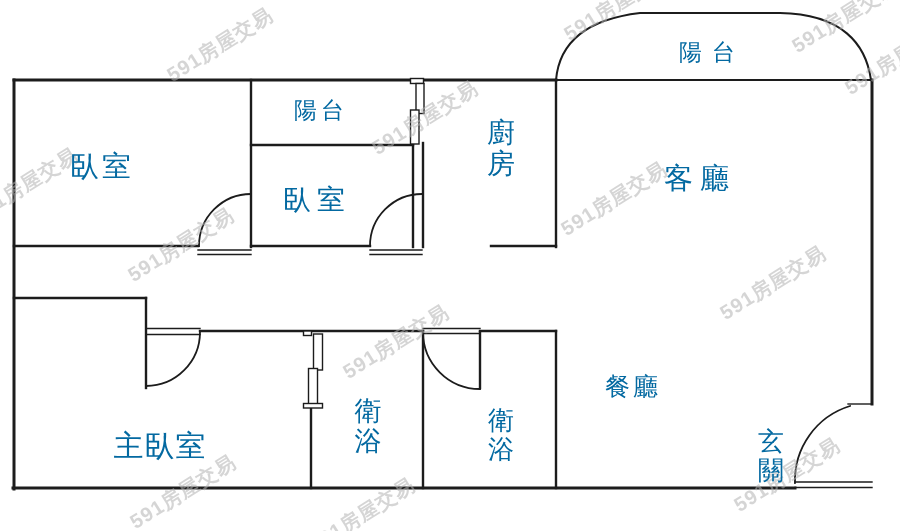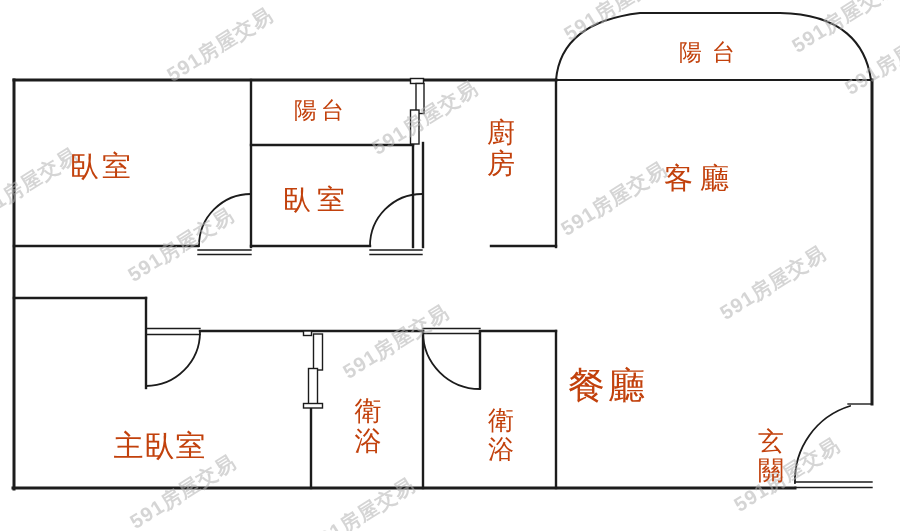--- a/index.html
+++ b/index.html
@@ -7,21 +7,21 @@
     position:relative;
     width:900px;height:531px;
     background:#ffffff;
     overflow:hidden;
     font-family:"Liberation Sans", sans-serif;
   }
   #plan-svg{position:absolute;left:0;top:0;}
   .room-label{
     position:absolute;
     transform:translate(-50%,-50%);
-    color:#c2410c;
+    color:#0369a1;
     font-family:"Liberation Serif", serif;
     white-space:nowrap;
     z-index:3;
   }
   .room-label.v{
     white-space:normal;
     width:1em;
     word-break:break-all;
     text-align:center;
   }
@@ -115,21 +115,21 @@
   <div id="labels">
       <div class="room-label" style="left: 102px; top: 167px; font-size: 29px; letter-spacing: 3px; line-height: normal;">臥室</div>
       <div class="room-label" style="left: 321px; top: 110px; font-size: 23px; letter-spacing: 4px; line-height: normal;">陽台</div>
       <div class="room-label" style="left: 317px; top: 200px; font-size: 28px; letter-spacing: 6px; line-height: normal;">臥室</div>
       <div class="room-label v" style="left: 501px; top: 148px; font-size: 28px; letter-spacing: 0px; line-height: 31px;">廚房</div>
       <div class="room-label" style="left: 700px; top: 179px; font-size: 29px; letter-spacing: 7px; line-height: normal; font-family: Liberation Serif, serif;">客廳</div>
       <div class="room-label" style="left: 712px; top: 52px; font-size: 23px; letter-spacing: 10px; line-height: normal;">陽台</div>
       <div class="room-label" style="left: 160px; top: 446px; font-size: 30px; letter-spacing: 1px; line-height: normal; font-family: Liberation Serif, serif;">主臥室</div>
       <div class="room-label v" style="left: 368px; top: 426px; font-size: 27px; letter-spacing: 0px; line-height: 30px;">衛浴</div>
       <div class="room-label v" style="left: 501px; top: 435px; font-size: 26px; letter-spacing: 0px; line-height: 29px;">衛浴</div>
-      <div class="room-label" style="left: 608px; top: 386px; font-size: 37px; letter-spacing: 3px; line-height: normal;">餐廳</div>
+      <div class="room-label" style="left: 633px; top: 386px; font-size: 25px; letter-spacing: 3px; line-height: normal;">餐廳</div>
       <div class="room-label v" style="left: 771px; top: 458px; font-size: 26px; letter-spacing: 0px; line-height: 29px; font-family: Liberation Mono, monospace;">玄關</div>
     </div>
   <div id="watermarks">
       <div class="watermark" style="left: 220px; top: 45px; color: rgba(178, 178, 178, 0.55);">591房屋交易</div>
       <div class="watermark" style="left: 617px; top: 4px; color: rgba(178, 178, 178, 0.55);">591房屋交易</div>
       <div class="watermark" style="left: 845px; top: 16px; color: rgba(178, 178, 178, 0.55);">591房屋交易</div>
       <div class="watermark" style="left: 898px; top: 58px; color: rgba(178, 178, 178, 0.55);">591房屋交易</div>
       <div class="watermark" style="left: 425px; top: 118px; color: rgba(178, 178, 178, 0.55);">591房屋交易</div>
       <div class="watermark" style="left: 25px; top: 185px; color: rgba(178, 178, 178, 0.55);">591房屋交易</div>
       <div class="watermark" style="left: 614px; top: 199px; color: rgba(178, 178, 178, 0.55);">591房屋交易</div>

